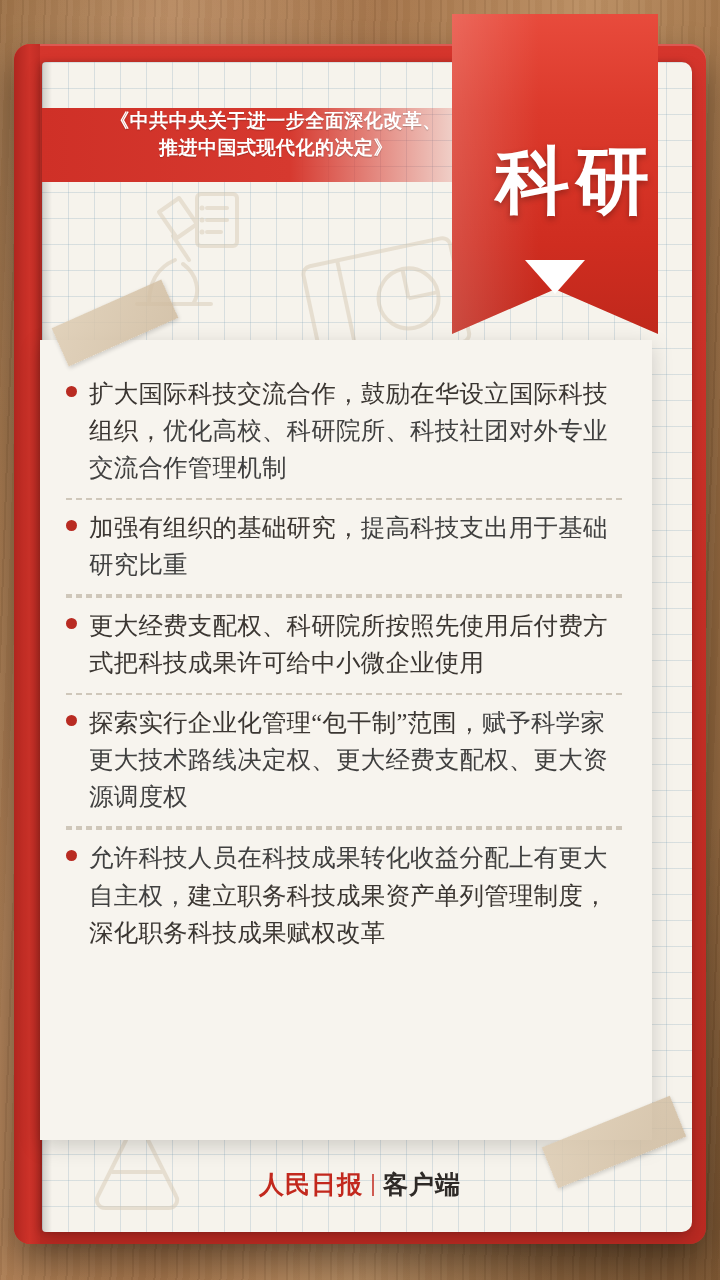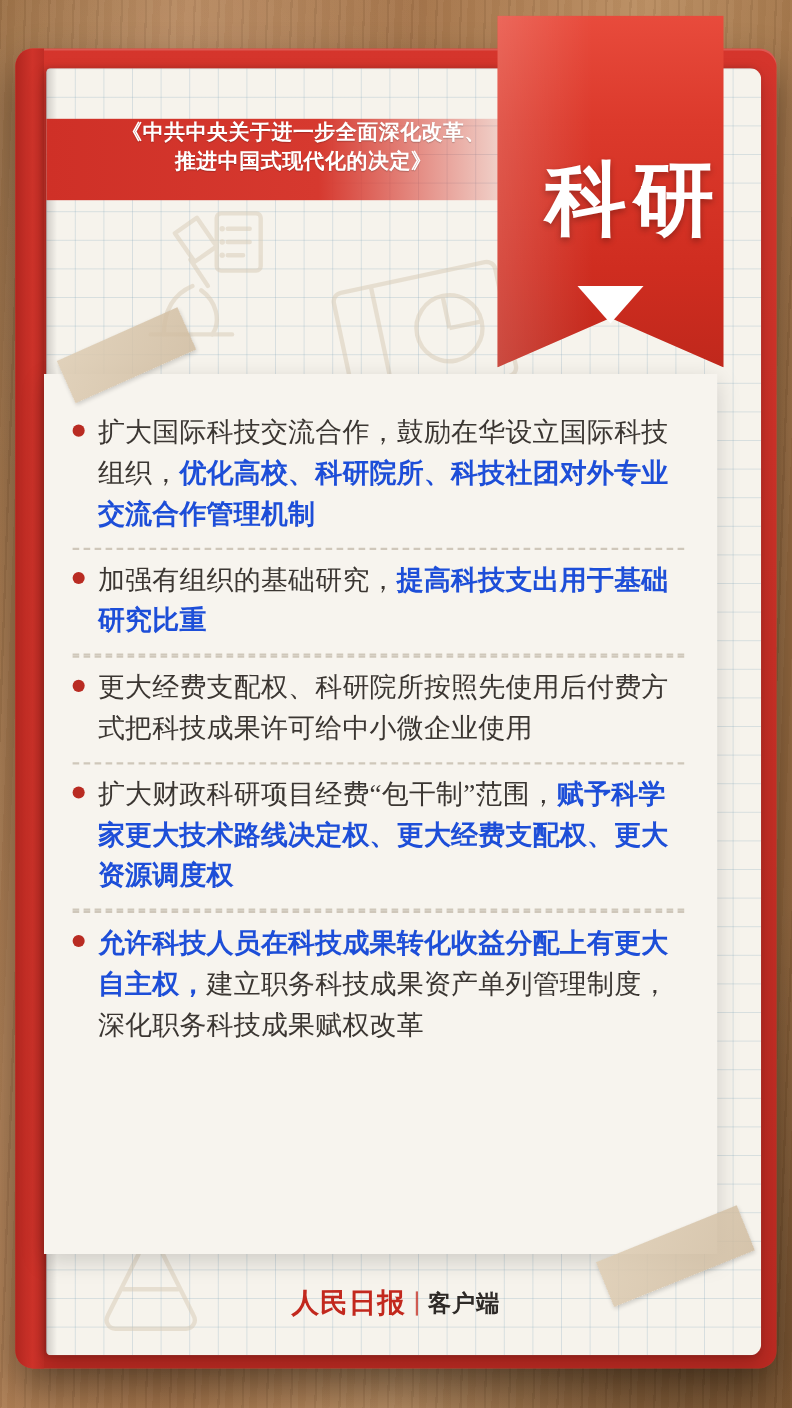--- a/index.html
+++ b/index.html
@@ -196,22 +196,22 @@
     background: #b92b22;
     margin: 11px 12px 0 4px;
   }
   .item-text {
     font-size: 24.5px;
     line-height: 1.52;
     color: #3b3632;
     letter-spacing: 0.2px;
   }
   .item-text b {
-    color: #1d4ed8;
-    font-weight: 700;
+    color: #404040;
+    font-weight: 400;
   }
   .item-text .plain {
     color: #3b3632;
     font-weight: 400;
   }
   .divider {
     border: none;
     border-top: 2px dashed #cfc7ba;
     margin: 0 4px 0 4px;
     height: 0;
@@ -236,21 +236,21 @@
     font-family: "Liberation Sans", "DejaVu Sans", sans-serif;
   }
   .footer-sep {
     width: 2px;
     height: 22px;
     background: #c2281d;
     opacity: 0.75;
   }
   .footer-app {
     color: #2e2a27;
-    font-size: 21px;
+    font-size: 25px;
     font-weight: 700;
     font-family: "Liberation Sans", "DejaVu Sans", sans-serif;
     letter-spacing: 1px;
   }
 </style>
 </head>
 <body>
 
 <div class="desk"></div>
 
@@ -337,21 +337,21 @@
     <div class="bullet"></div>
     <div class="item-text">
       <span class="plain">更大经费支配权、科研院所按照先使用后付费方式把科技成果许可给中小微企业使用</span><b></b><span class="plain"></span>
     </div>
   </div>
   <hr class="divider">
 
   <div class="item">
     <div class="bullet"></div>
     <div class="item-text">
-      <span class="plain">扩大财政科研项目经费“包干制”范围，</span><b>赋予科学家更大技术路线决定权、更大经费支配权、更大资源调度权</b><span class="plain"></span>
+      <span class="plain">探索实行企业化管理“包干制”范围，</span><b>赋予科学家更大技术路线决定权、更大经费支配权、更大资源调度权</b><span class="plain"></span>
     </div>
   </div>
   <hr class="divider">
 
   <hr class="divider">
 
   <div class="item">
     <div class="bullet"></div>
     <div class="item-text">
       <span class="plain"></span><b>允许科技人员在科技成果转化收益分配上有更大自主权，</b><span class="plain">建立职务科技成果资产单列管理制度，深化职务科技成果赋权改革</span>

